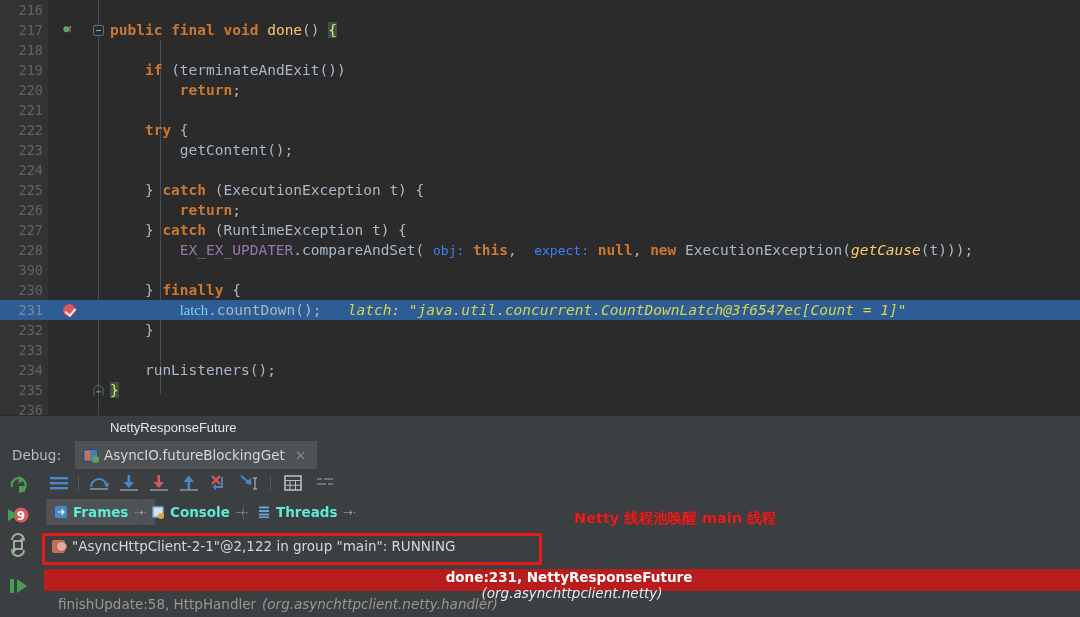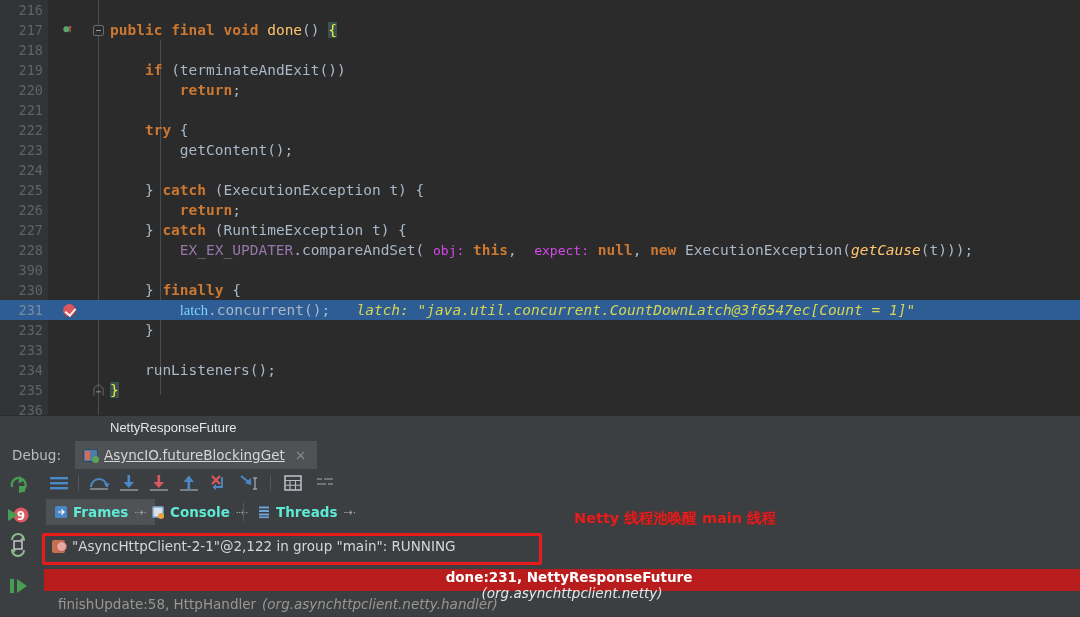--- a/index.html
+++ b/index.html
@@ -53,21 +53,21 @@
     background: #4b4e50;
   }
 
   
   .kw  { color: #cc7832; font-weight: bold; }
   .fn  { color: #ffc66d; }
   .plain { color: #a9b7c6; }
   .brace-hl { color: #e8e84a; background: #3b514d; }
   .brace { color: #a9b7c6; }
   .sfield { color: #9876aa; }
-  .hint { color: #d946ef; font-size: 13px; }
+  .hint { color: #3b82f6; font-size: 13px; }
   .inlinedbg { color: #d5d552; font-style: italic; }
   .italic { font-style: italic; }
   .lightblue { color: #7dd3fc; font-family: Liberation Serif, serif; }
 
   
   .icon-override {
     position: absolute; left: 8px; top: 5px; width: 10px; height: 10px;
   }
   .icon-bp {
     position: absolute; left: 8px; top: 4px; width: 13px; height: 13px;
@@ -112,21 +112,21 @@
   }
   #debug-label {
     position: absolute; left: 12px; top: 6px;
     color: #bbbbbb; font-size: 13.5px;
   }
   #debug-tab {
     position: absolute; left: 75px; top: 0; height: 28px;
     background: #4e5254; padding: 0 10px 0 8px;
     display: flex; align-items: center; gap: 6px;
   }
-  #debug-tab .tab-label { color: #d6d6d6; font-size: 13.5px; text-decoration: underline; }
+  #debug-tab .tab-label { color: #d6d6d6; font-size: 13.5px; }
   #debug-tab .tab-close { color: #8b8f91; font-size: 14px; margin-left: 4px; }
   .run-cfg-icon {
     width: 15px; height: 13px; position: relative;
     background: #4f7ba8; border-radius: 2px;
     border: 1px solid #2e4a63;
   }
   .run-cfg-icon::before {
     content: ""; position: absolute; left: 1px; top: 1px;
     width: 5px; height: 9px; background: #d36b5a;
   }
@@ -300,21 +300,21 @@
     <div class="ed-row" style="top:280px;position:absolute;width:1080px">
       <span class="gutter-num">230</span>
       <span class="code">    <span class="plain">}</span> <span class="kw">finally</span> <span class="plain">{</span></span>
     </div>
 
     <div class="ed-row hl" style="top:300px;position:absolute;width:1080px">
       <span class="gutter-num">231</span>
       <span class="gutter-mark">
         <span class="icon-bp"></span>
       </span>
-      <span class="code">        <span class="lightblue">latch</span><span class="plain">.concurrent();</span>   <span class="inlinedbg"><span>latch:</span> <span>"java.util.concurrent.CountDownLatch@3f6547ec[Count = 1]"</span></span></span>
+      <span class="code">        <span class="lightblue">latch</span><span class="plain">.countDown();</span>   <span class="inlinedbg"><span>latch:</span> <span>"java.util.concurrent.CountDownLatch@3f6547ec[Count = 1]"</span></span></span>
     </div>
 
     <div class="ed-row" style="top:320px;position:absolute;width:1080px">
       <span class="gutter-num">232</span>
       <span class="code">    <span class="plain">}</span></span>
     </div>
 
     <div class="ed-row" style="top:340px;position:absolute;width:1080px">
       <span class="gutter-num">233</span>
     </div>

